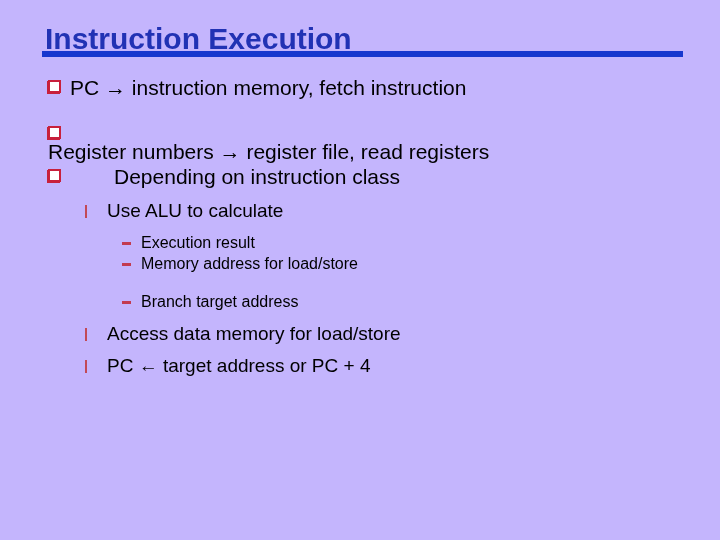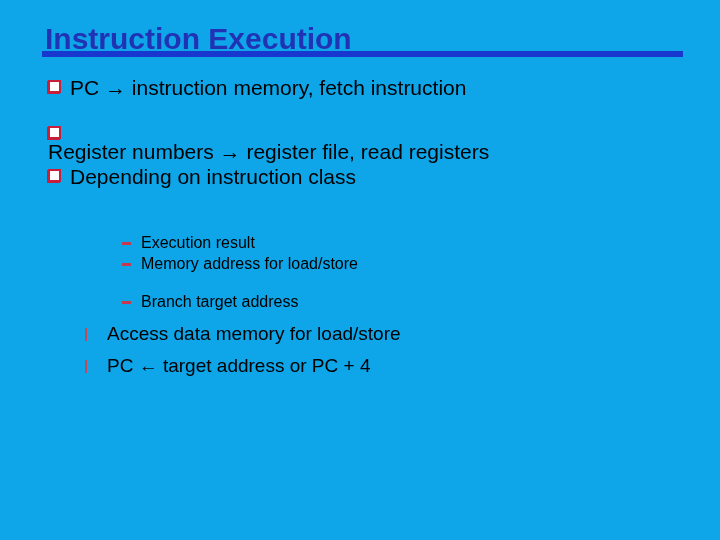--- a/index.html
+++ b/index.html
@@ -4,21 +4,21 @@
 <style>
   html, body {
     margin: 0;
     padding: 0;
     background: #ffffff;
   }
   .slide {
     position: relative;
     width: 720px;
     height: 540px;
-    background: #0ea5e9;
+    background: #c4b5fd;
     overflow: hidden;
     font-family: "Liberation Sans", "DejaVu Sans", sans-serif;
     color: #000000;
   }
   .title {
     position: absolute;
     left: 45px;
     top: 22px;
     font-size: 30px;
     font-weight: bold;
@@ -68,21 +68,21 @@
     height: 3px;
     background: #C33B50;
     margin-top: 9px;
     margin-right: 10px;
   }
   .txt { color: #000000; }
 
   
   .r0 { top: 75px; }
   .r1 { top: 121px; flex-direction: column; }
-  .r2 { top: 164px; }
+  .r2 { top: 164px; gap: 44px; }
   .r3 { top: 199px; }
   .r4 { top: 233px; }
   .r5 { top: 254px; }
   .r6 { top: 292px; }
   .r7 { top: 322px; }
   .r8 { top: 354px; }
 </style>
 </head>
 <body>
 
@@ -99,20 +99,24 @@
   <div class="row l1 r1">
     <span class="sq"></span>
     <span class="txt">Register numbers → register file, read registers</span>
   </div>
 
   <div class="row l1 r2">
     <span class="sq"></span>
     <span class="txt">Depending on instruction class</span>
   </div>
 
+  <div class="row l2 r3">
+    <span class="bar"></span>
+    <span class="txt">Use ALU to calculate</span>
+  </div>
 
   <div class="row l3 r4">
     <span class="dash"></span>
     <span class="txt">Execution result</span>
   </div>
 
   <div class="row l3 r5">
     <span class="dash"></span>
     <span class="txt">Memory address for load/store</span>
   </div>

